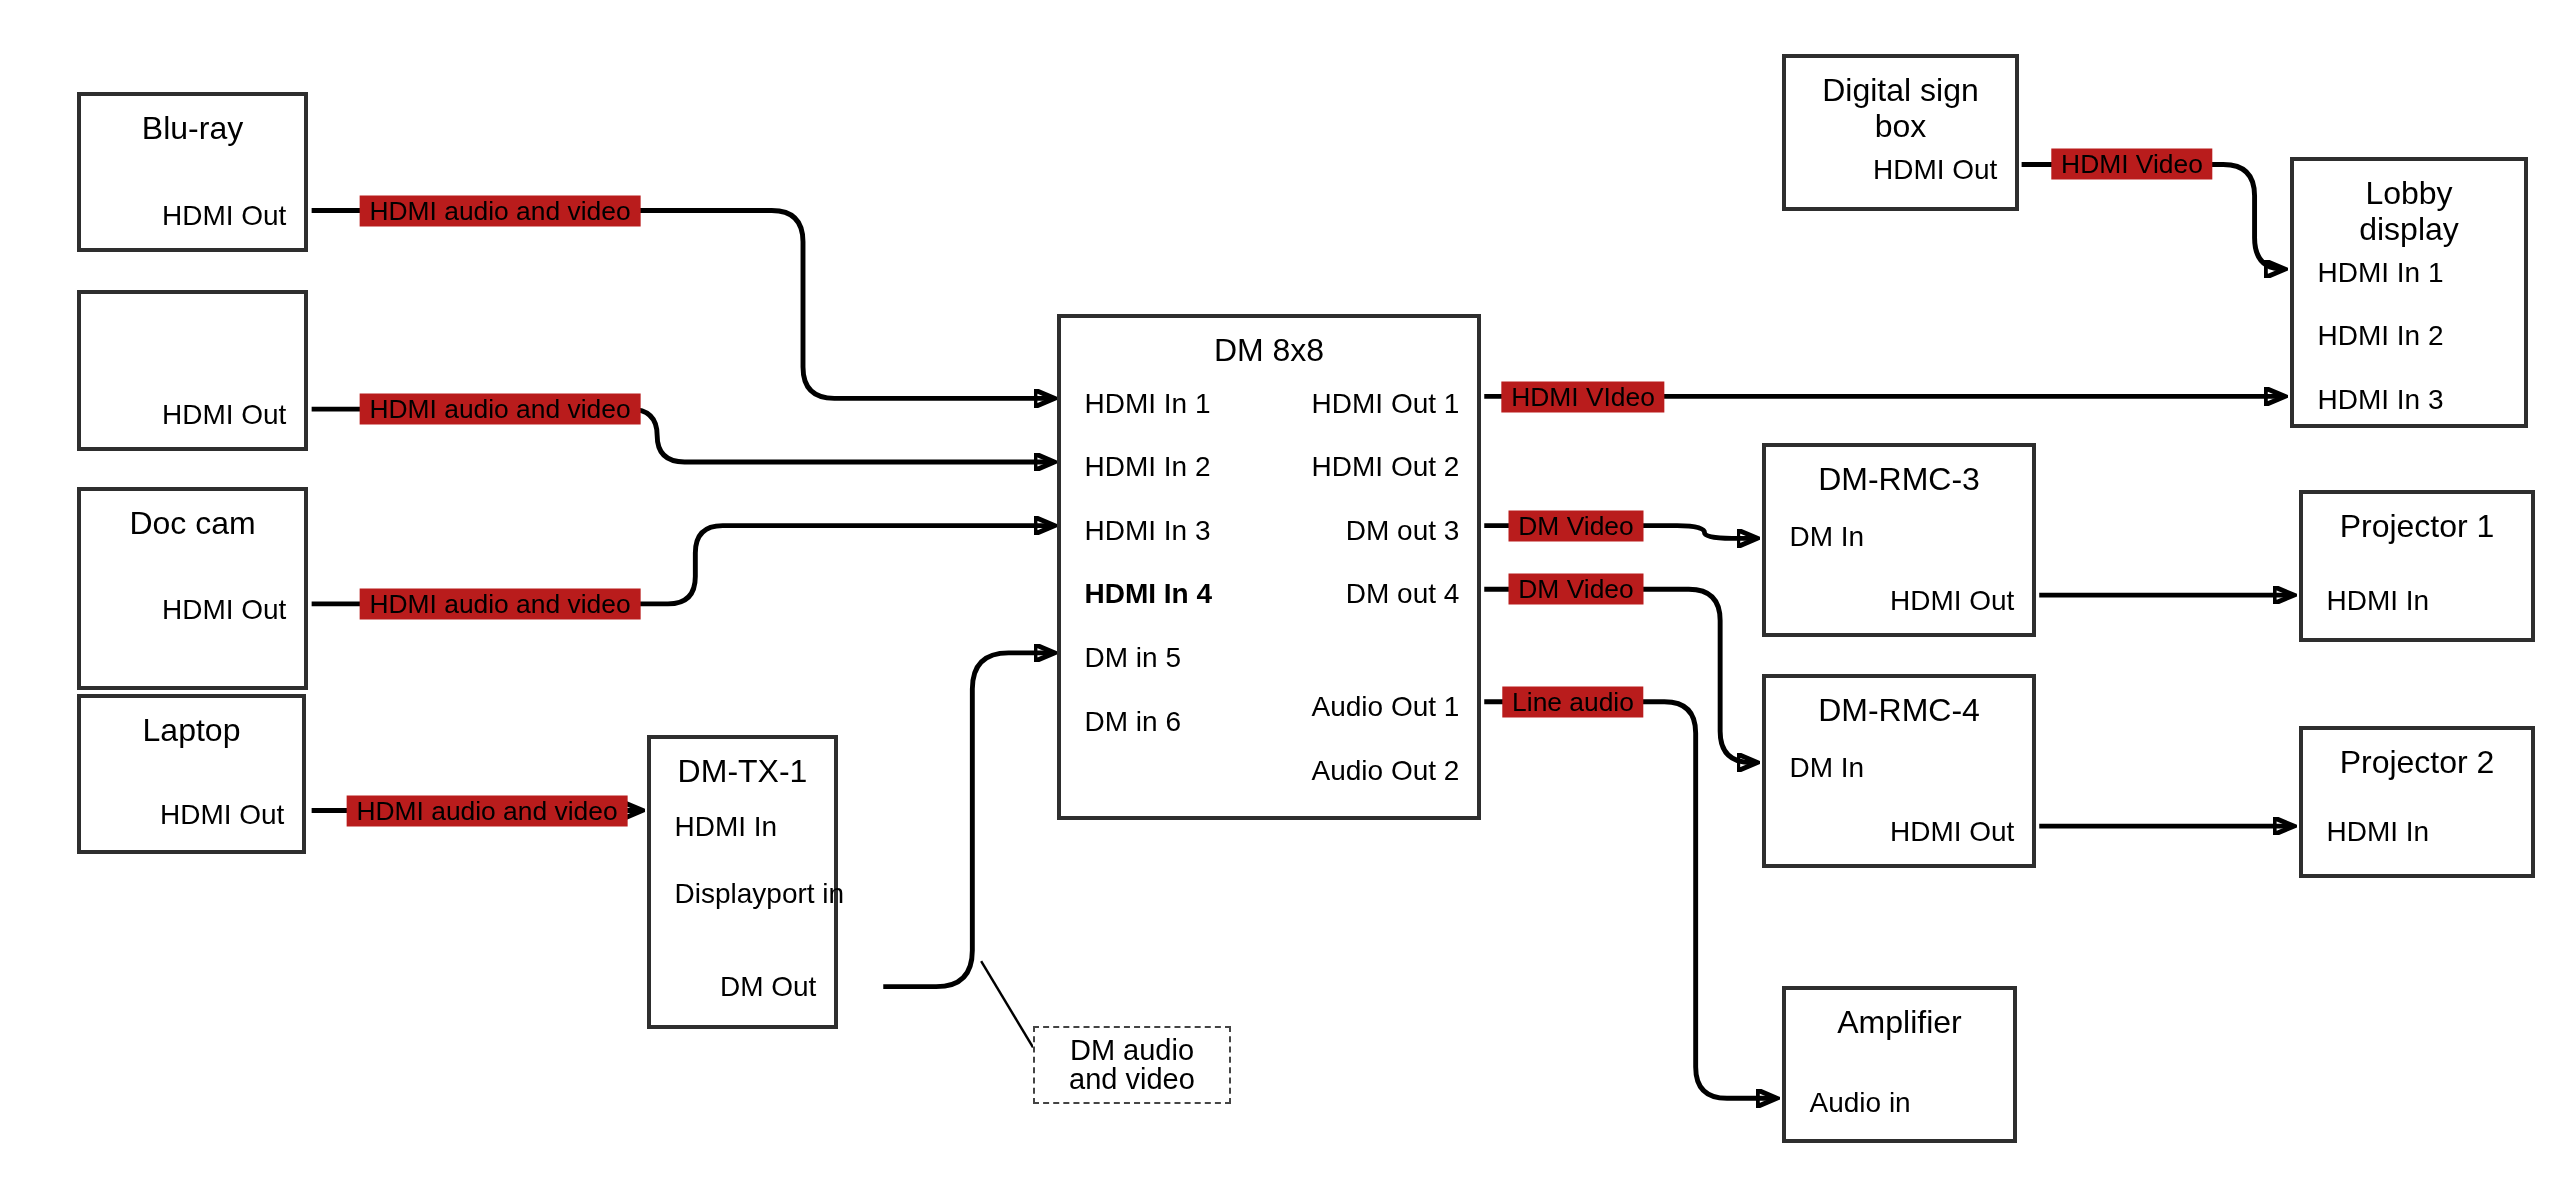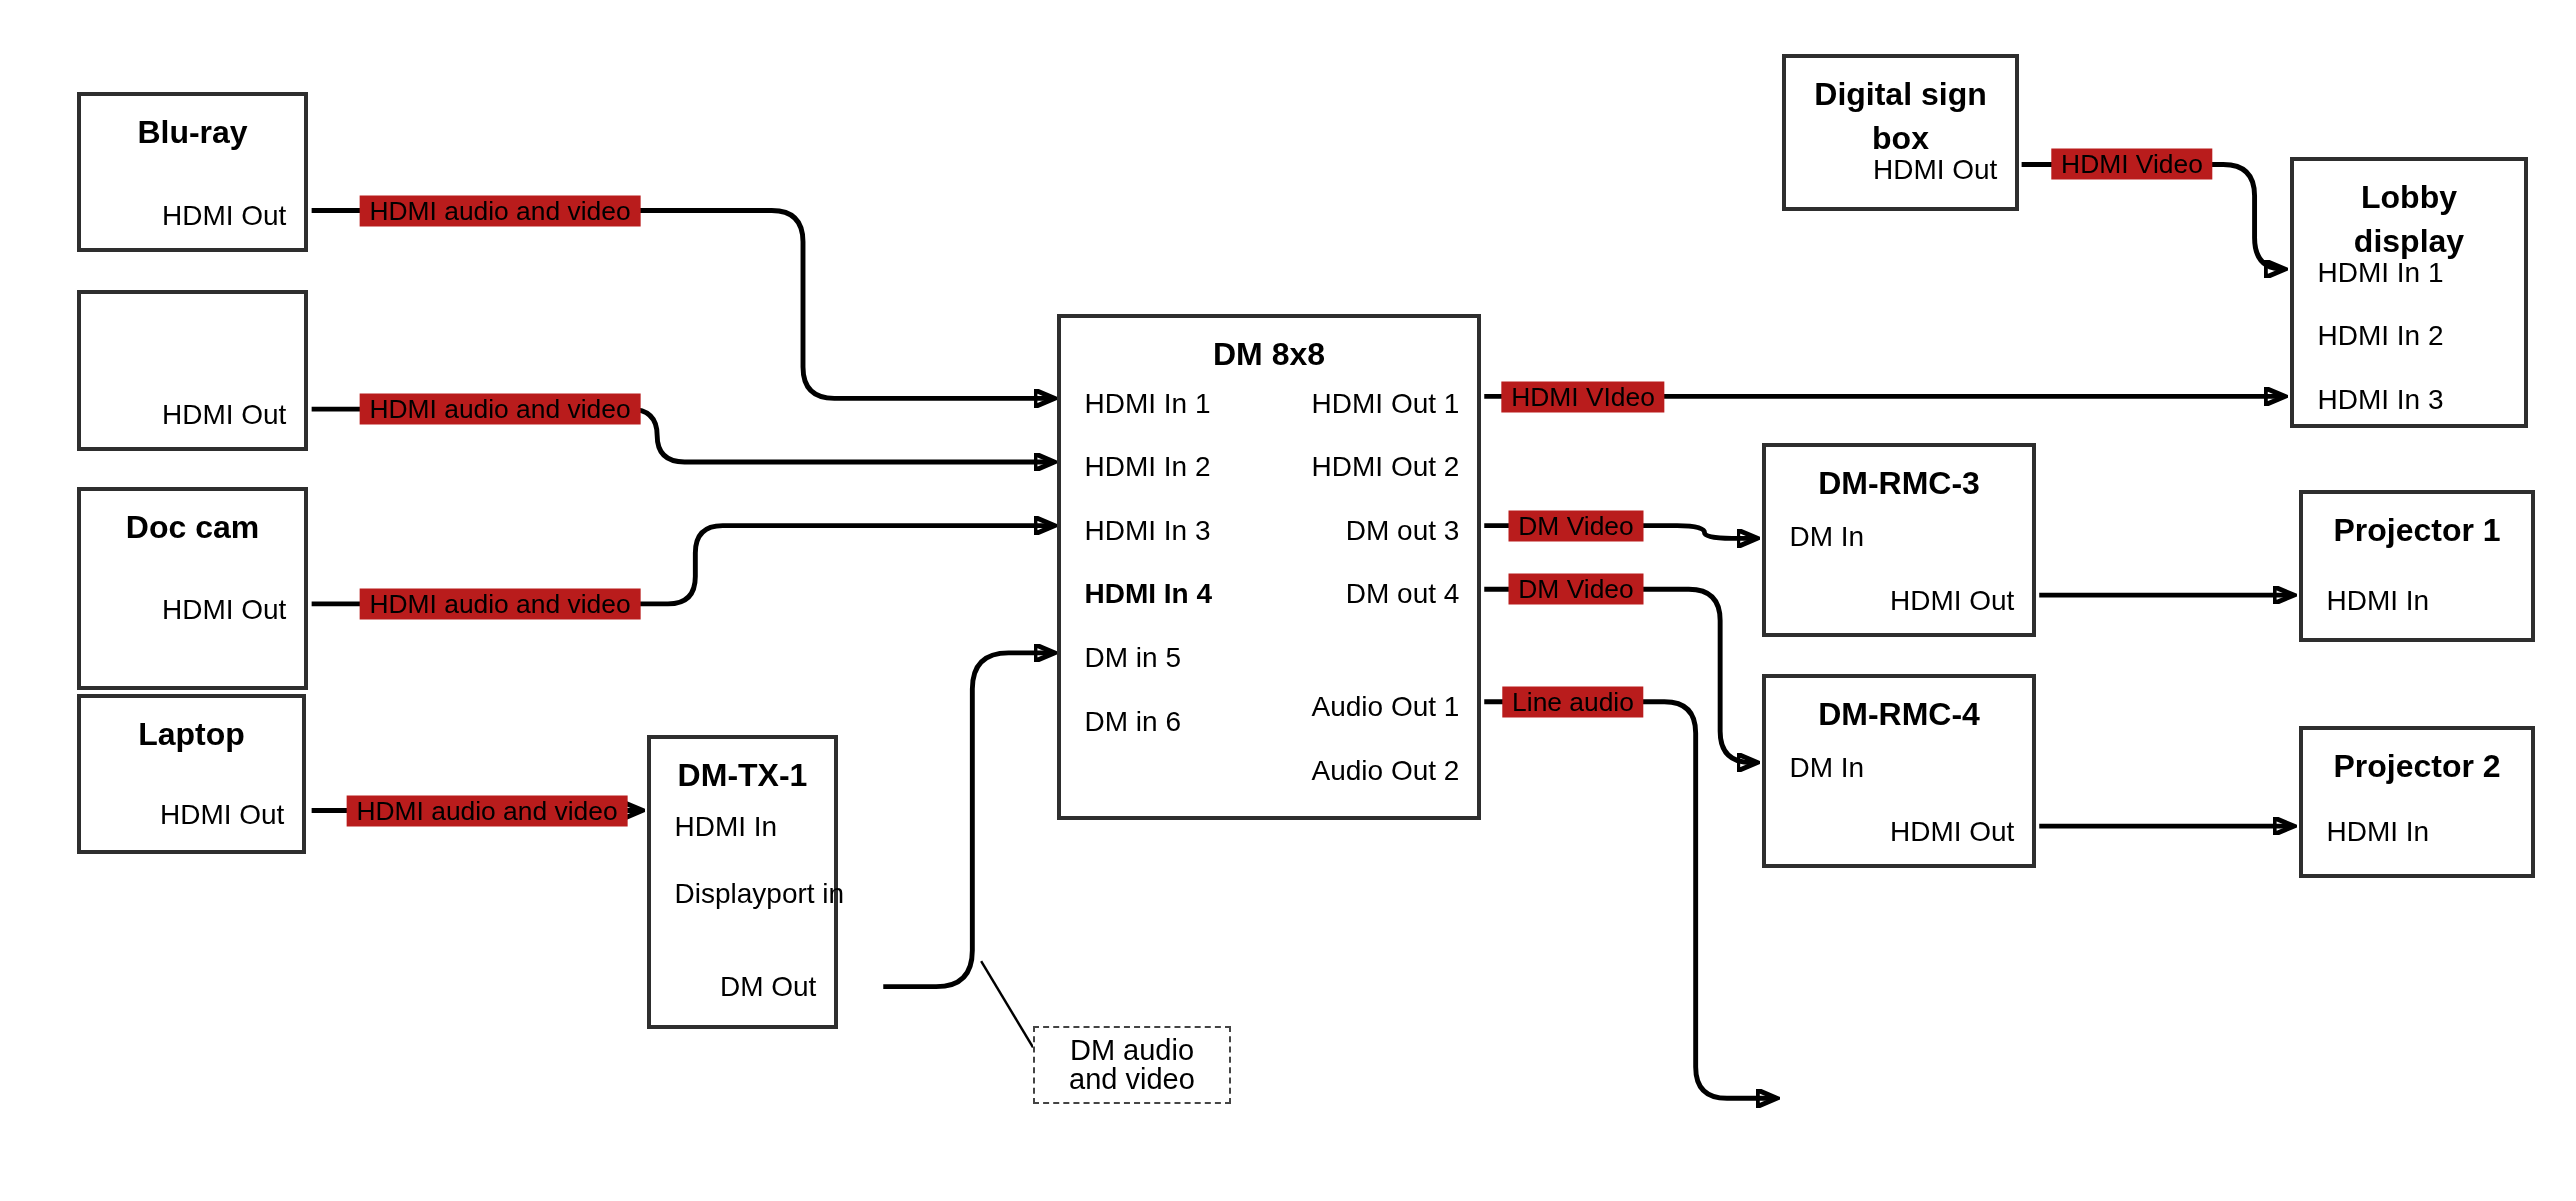--- a/index.html
+++ b/index.html
@@ -8,21 +8,21 @@
     font-family:"Liberation Sans", sans-serif;color:#000;overflow:hidden;
   }
   .wires{position:absolute;left:0;top:0;}
   .wires path{fill:none;stroke:#000;stroke-width:5;}
   .wires path.thin{stroke-width:2.5;}
   .node{
     position:absolute;box-sizing:border-box;border:4.9px solid #2e2e2e;background:#ffffff;
   }
   .node .title{
     position:absolute;left:0;right:0;top:13.7px;margin:0 auto;max-width:174px;
-    text-align:center;font-size:32px;font-weight:700;line-height:44px;
+    text-align:center;font-size:32px;font-weight:400;line-height:36px;
   }
   .port{position:absolute;font-size:28px;line-height:31px;white-space:nowrap;}
   .pl{left:23.5px;}
   .pr{right:17.6px;text-align:right;}
   .elabel{
     position:absolute;transform:translate(-50%,-50%);background:#b91c1c;
     padding:0 9.8px;font-size:26.4px;white-space:nowrap;z-index:3;
   }
   .note{
     position:absolute;box-sizing:border-box;border:2px dashed #444;background:#ffffff;
@@ -126,20 +126,24 @@
     <div class="title">DM-RMC-4</div>
     <span class="port pl" style="top:74px;">DM In</span>
     <span class="port pr" style="top:138px;">HDMI Out</span>
   </div>
 
   <div class="node" style="left:2299px;top:726px;width:236px;height:152px;">
     <div class="title">Projector 2</div>
     <span class="port pl" style="top:86px;">HDMI In</span>
   </div>
 
+  <div class="node" style="left:1782px;top:986px;width:235px;height:157px;">
+    <div class="title">Amplifier</div>
+    <span class="port pl" style="top:97px;">Audio in</span>
+  </div>
 
   <div class="note" style="left:1033px;top:1026px;width:198px;height:78px;">
     <div class="note-text">DM audio and video</div>
   </div>
 
   <span class="elabel" style="left:500px;top:211px;">HDMI audio and video</span>
   <span class="elabel" style="left:500px;top:409px;">HDMI audio and video</span>
   <span class="elabel" style="left:500px;top:604px;">HDMI audio and video</span>
   <span class="elabel" style="left:487px;top:811px;">HDMI audio and video</span>
   <span class="elabel" style="left:1583px;top:397px;">HDMI VIdeo</span>

